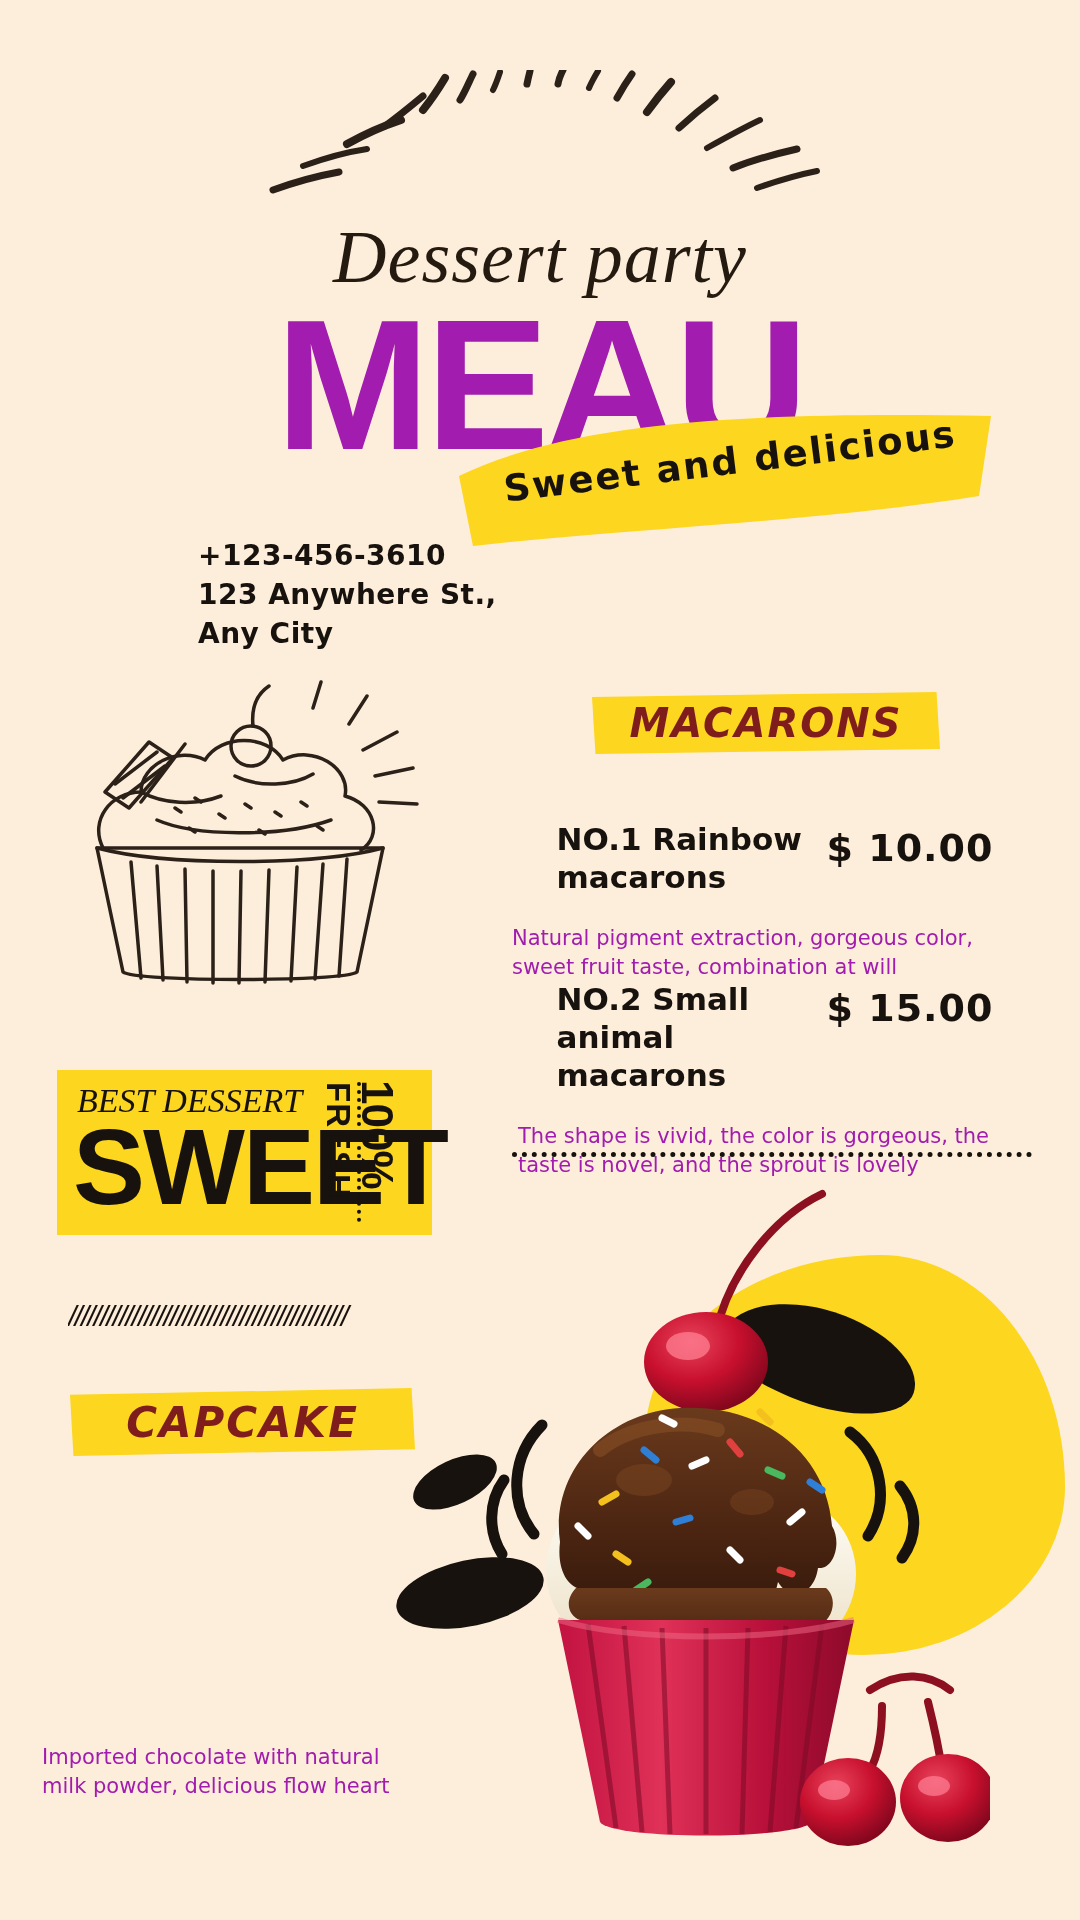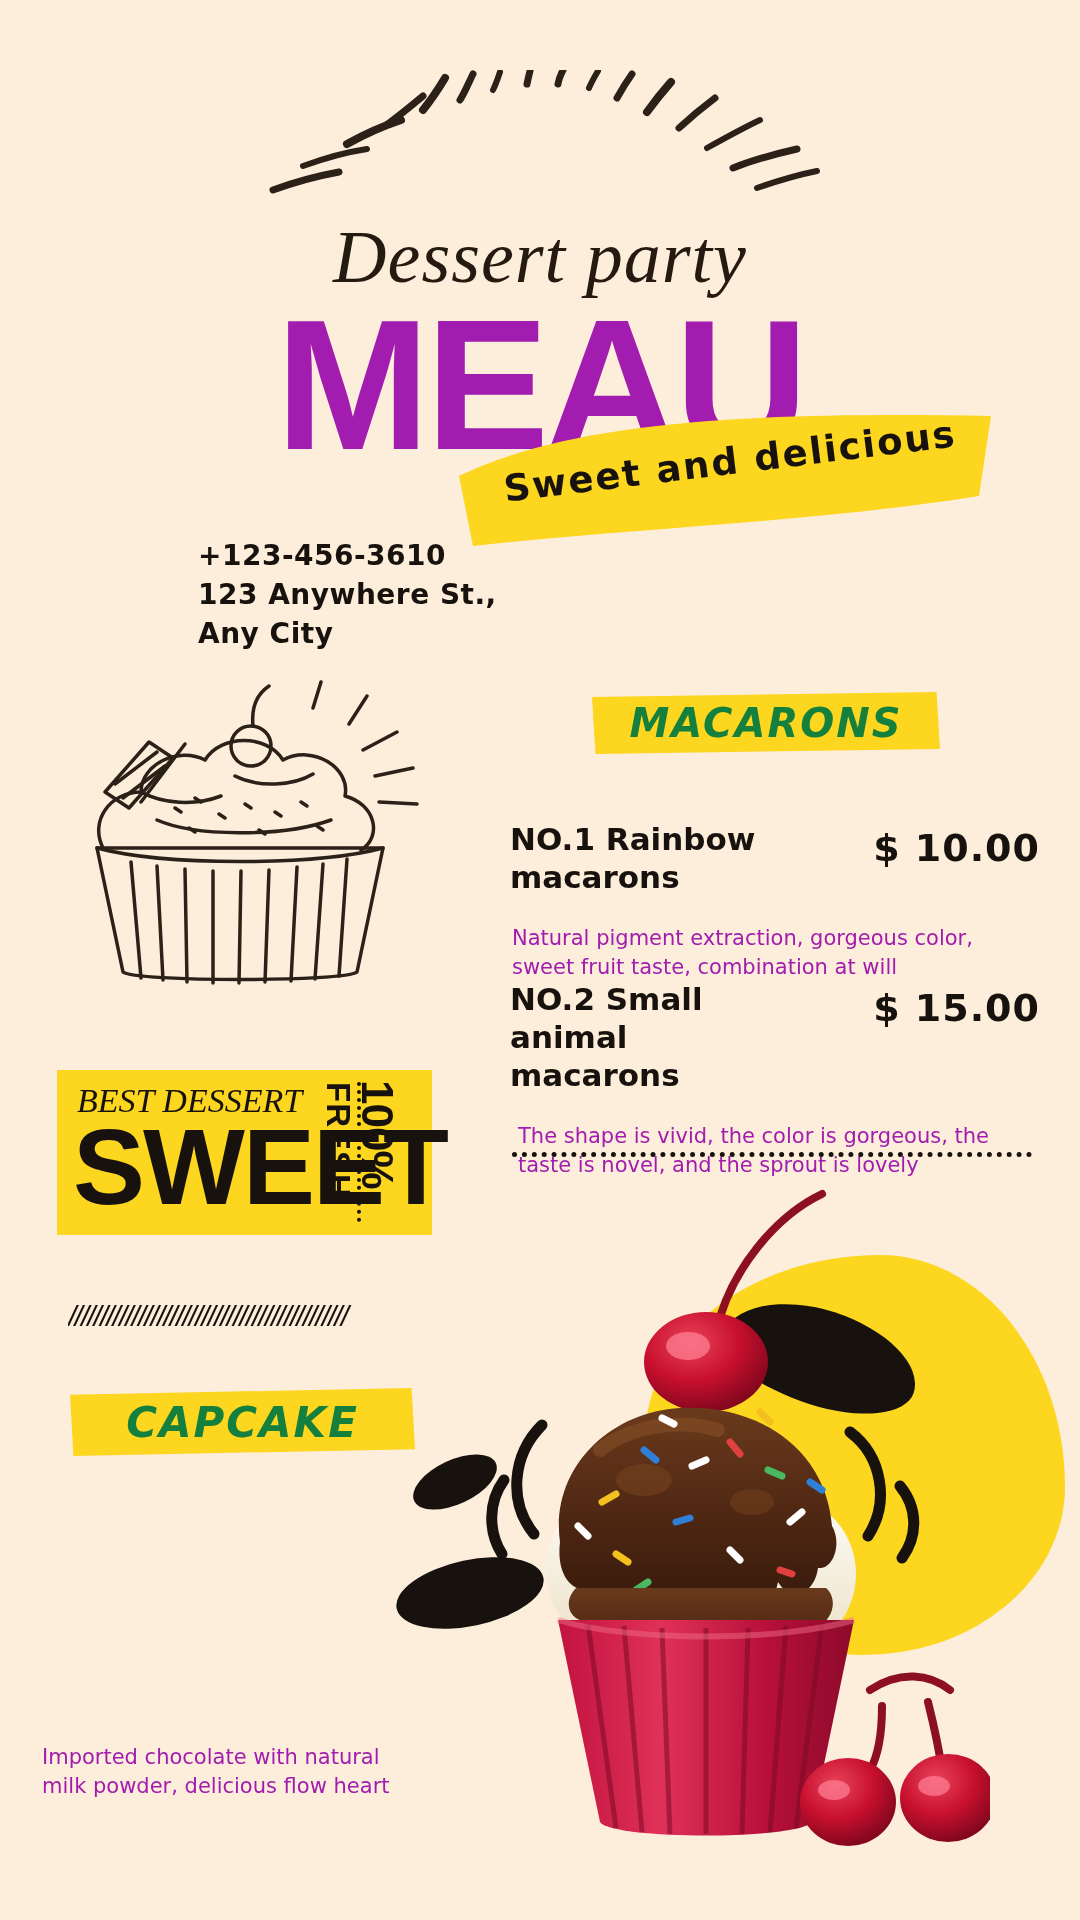--- a/index.html
+++ b/index.html
@@ -186,21 +186,21 @@
   }
 
   
   .sect-label {
     position: absolute;
     background: #fcd61f;
     font-family: "DejaVu Sans", sans-serif;
     font-weight: bold;
     font-style: italic;
     letter-spacing: 2px;
-    color: #15803d;
+    color: #7f1d1d;
     display: flex;
     align-items: center;
     justify-content: center;
   }
   .sect-macarons {
     left: 592px;
     top: 692px;
     width: 348px;
     height: 62px;
     font-size: 40px;
@@ -215,21 +215,21 @@
     clip-path: polygon(0% 10%, 99% 0%, 100% 90%, 1% 100%);
   }
 
   
   .item {
     position: absolute;
   }
   .item-row {
     display: flex;
     align-items: flex-start;
-    justify-content: space-between;
+    justify-content: center;
   }
   .item-name {
     font-family: "DejaVu Sans", sans-serif;
     font-weight: bold;
     font-size: 31px;
     line-height: 38px;
     color: #17120d;
     max-width: 290px;
   }
   .item-price {

